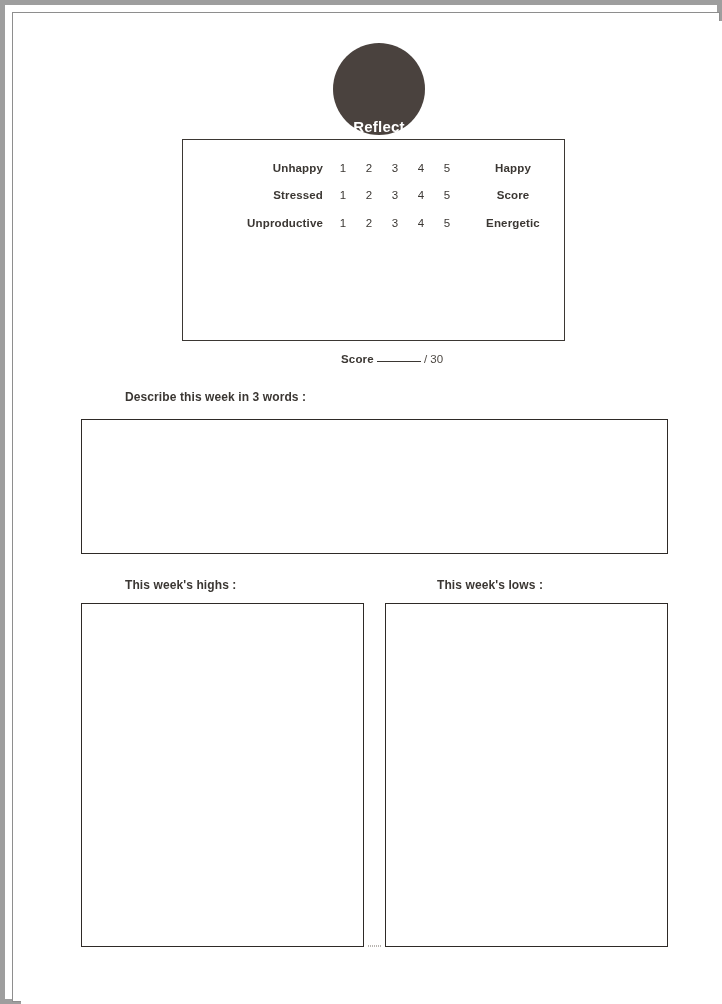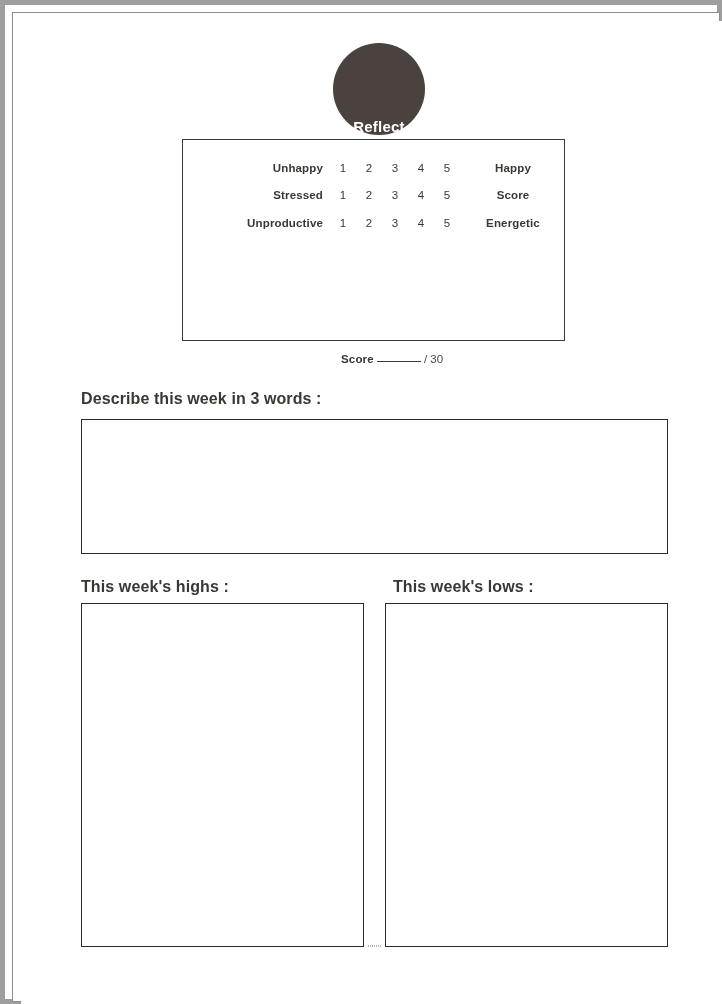--- a/index.html
+++ b/index.html
@@ -128,25 +128,26 @@
     width: 44px;
     border-bottom: 1.5px solid #3b3733;
     margin: 0 3px;
     vertical-align: 1px;
   }
   .score-total { color: #4d4843; }
 
   
   .caption {
     position: absolute;
-    font-size: 16px;
+    font-size: 12px;
     font-weight: bold;
     color: #3b3733;
     letter-spacing: 0.1px;
     white-space: nowrap;
+    margin-left: 44px;
   }
   .caption-describe { left: 60px; top: 369px; }
   .caption-highs    { left: 60px; top: 557px; }
   .caption-lows     { left: 372px; top: 557px; }
 
   
   .answer-box {
     position: absolute;
     box-sizing: border-box;
     border: 1.5px solid #2e2a27;

